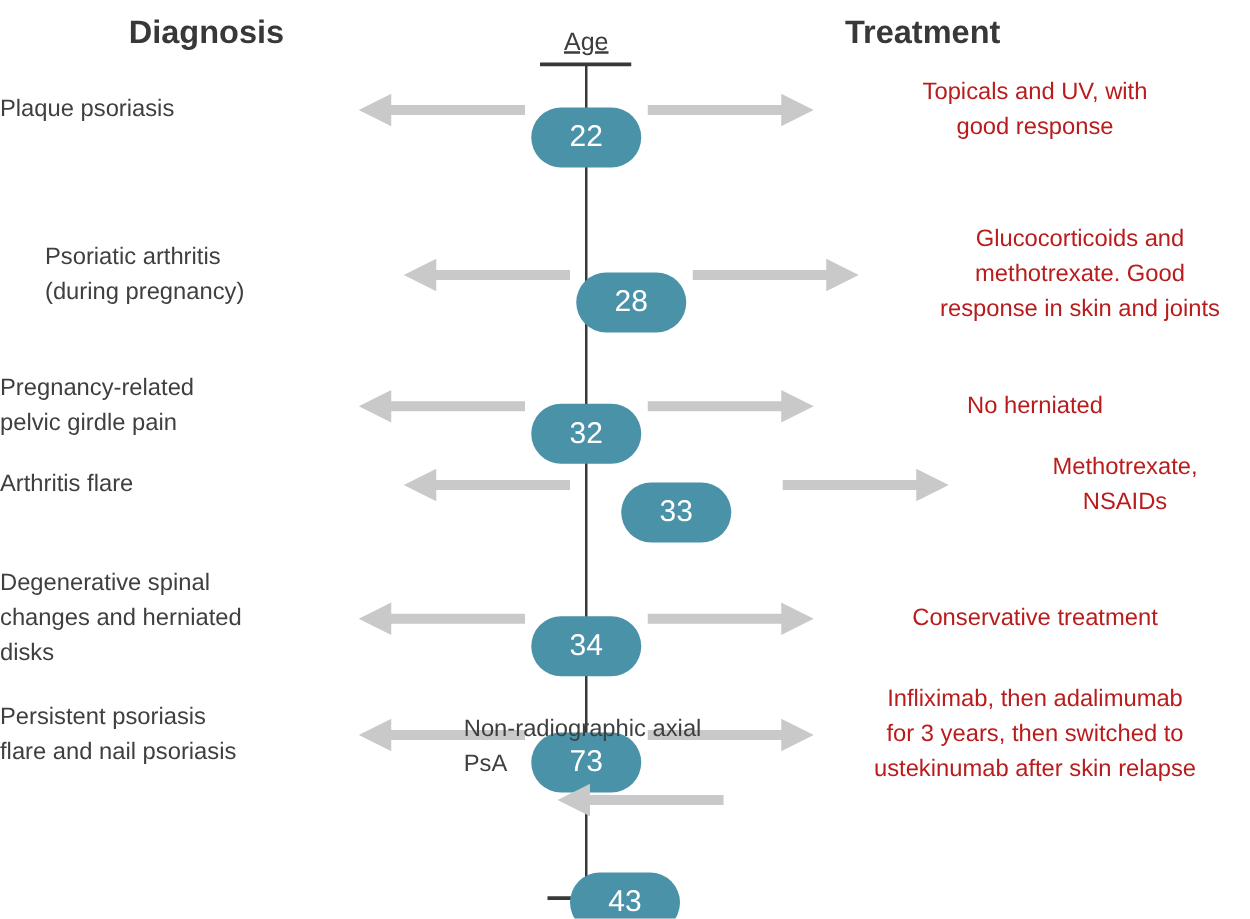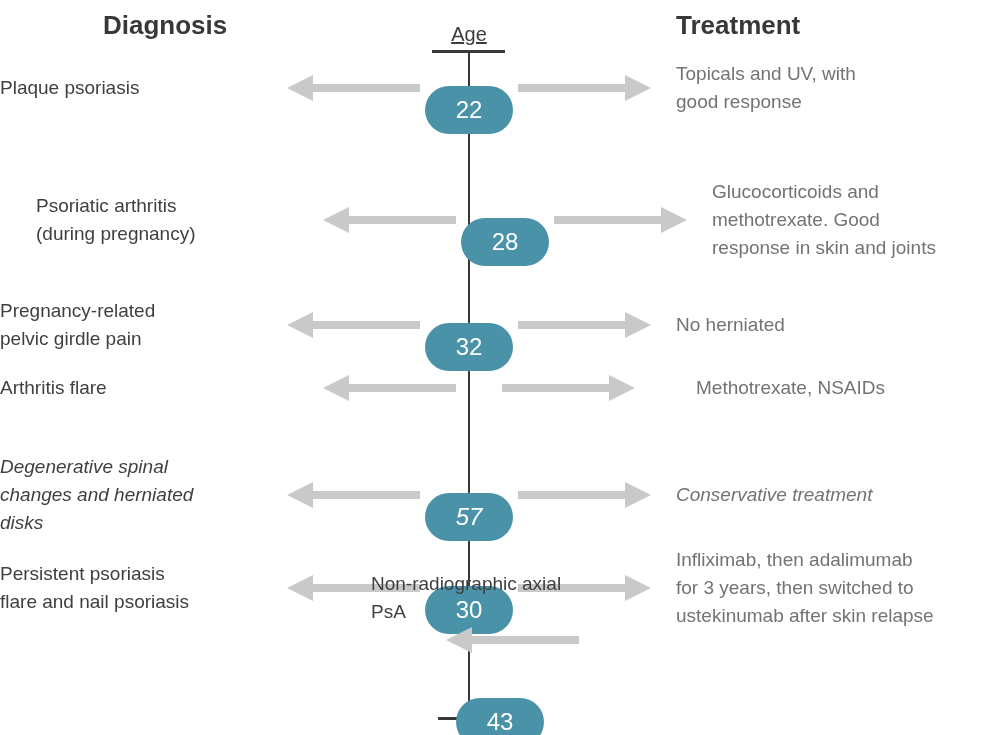--- a/index.html
+++ b/index.html
@@ -61,21 +61,21 @@
     width: 1000px;
     display: flex;
     align-items: center;
     transform: translateY(-50%);
     z-index: 2;
   }
   .r0 { top: 88px; }
   .r1 { top: 220px; padding-left: 36px; }
   .r2 { top: 325px; }
   .r3 { top: 388px; gap: 36px; }
-  .r4 { top: 495px; font-style: italic; }
+  .r4 { top: 495px; }
   .r5 { top: 588px; }
   .r6 { top: 686px; flex-direction: column; }
   .diag {
     width: 258px;
     flex-shrink: 0;
     text-align: left;
     font-size: 19px;
     line-height: 28px;
     color: #3f3f3f;
     white-space: pre-line;
@@ -107,24 +107,24 @@
     justify-content: center;
     margin-top: 44px;
   }
   .agebox span {
     color: #ffffff;
     font-size: 24px;
     line-height: 1;
   }
   .treat {
     flex: 1;
-    text-align: left;
+    text-align: center;
     font-size: 19px;
     line-height: 28px;
-    color: #737373;
+    color: #b91c1c;
     white-space: pre-line;
     padding-right: 20px;
   }
   svg.arrow { display: block; }
 </style>
 </head>
 <body>
 
 <div class="canvas">
 
@@ -195,58 +195,61 @@
     <div class="treat">No herniated</div>
   </div>
 
   <div class="row r3">
     <div class="diag">Arthritis flare</div>
     <div class="arrow-cell left">
       <svg class="arrow" width="133" height="28" viewBox="0 0 133 28">
           <polygon points="133,10 26,10 26,1 0,14 26,27 26,18 133,18" fill="#C9C9C9"></polygon>
         </svg>
     </div>
+    <div class="agebox">
+        <span>33</span>
+      </div>
     <div class="arrow-cell right">
       <svg class="arrow" width="133" height="28" viewBox="0 0 133 28">
           <polygon points="0,10 107,10 107,1 133,14 107,27 107,18 0,18" fill="#C9C9C9"></polygon>
         </svg>
     </div>
     <div class="treat">Methotrexate, NSAIDs</div>
   </div>
 
   <div class="row r4">
     <div class="diag">Degenerative spinal
 changes and herniated
 disks</div>
     <div class="arrow-cell left">
       <svg class="arrow" width="133" height="28" viewBox="0 0 133 28">
           <polygon points="133,10 26,10 26,1 0,14 26,27 26,18 133,18" fill="#C9C9C9"></polygon>
         </svg>
     </div>
     <div class="agebox">
-        <span>57</span>
+        <span>34</span>
       </div>
     <div class="arrow-cell right">
       <svg class="arrow" width="133" height="28" viewBox="0 0 133 28">
           <polygon points="0,10 107,10 107,1 133,14 107,27 107,18 0,18" fill="#C9C9C9"></polygon>
         </svg>
     </div>
     <div class="treat">Conservative treatment</div>
   </div>
 
   <div class="row r5">
     <div class="diag">Persistent psoriasis
 flare and nail psoriasis</div>
     <div class="arrow-cell left">
       <svg class="arrow" width="133" height="28" viewBox="0 0 133 28">
           <polygon points="133,10 26,10 26,1 0,14 26,27 26,18 133,18" fill="#C9C9C9"></polygon>
         </svg>
     </div>
     <div class="agebox">
-        <span>30</span>
+        <span>73</span>
       </div>
     <div class="arrow-cell right">
       <svg class="arrow" width="133" height="28" viewBox="0 0 133 28">
           <polygon points="0,10 107,10 107,1 133,14 107,27 107,18 0,18" fill="#C9C9C9"></polygon>
         </svg>
     </div>
     <div class="treat">Infliximab, then adalimumab
 for 3 years, then switched to
 ustekinumab after skin relapse</div>
   </div>

